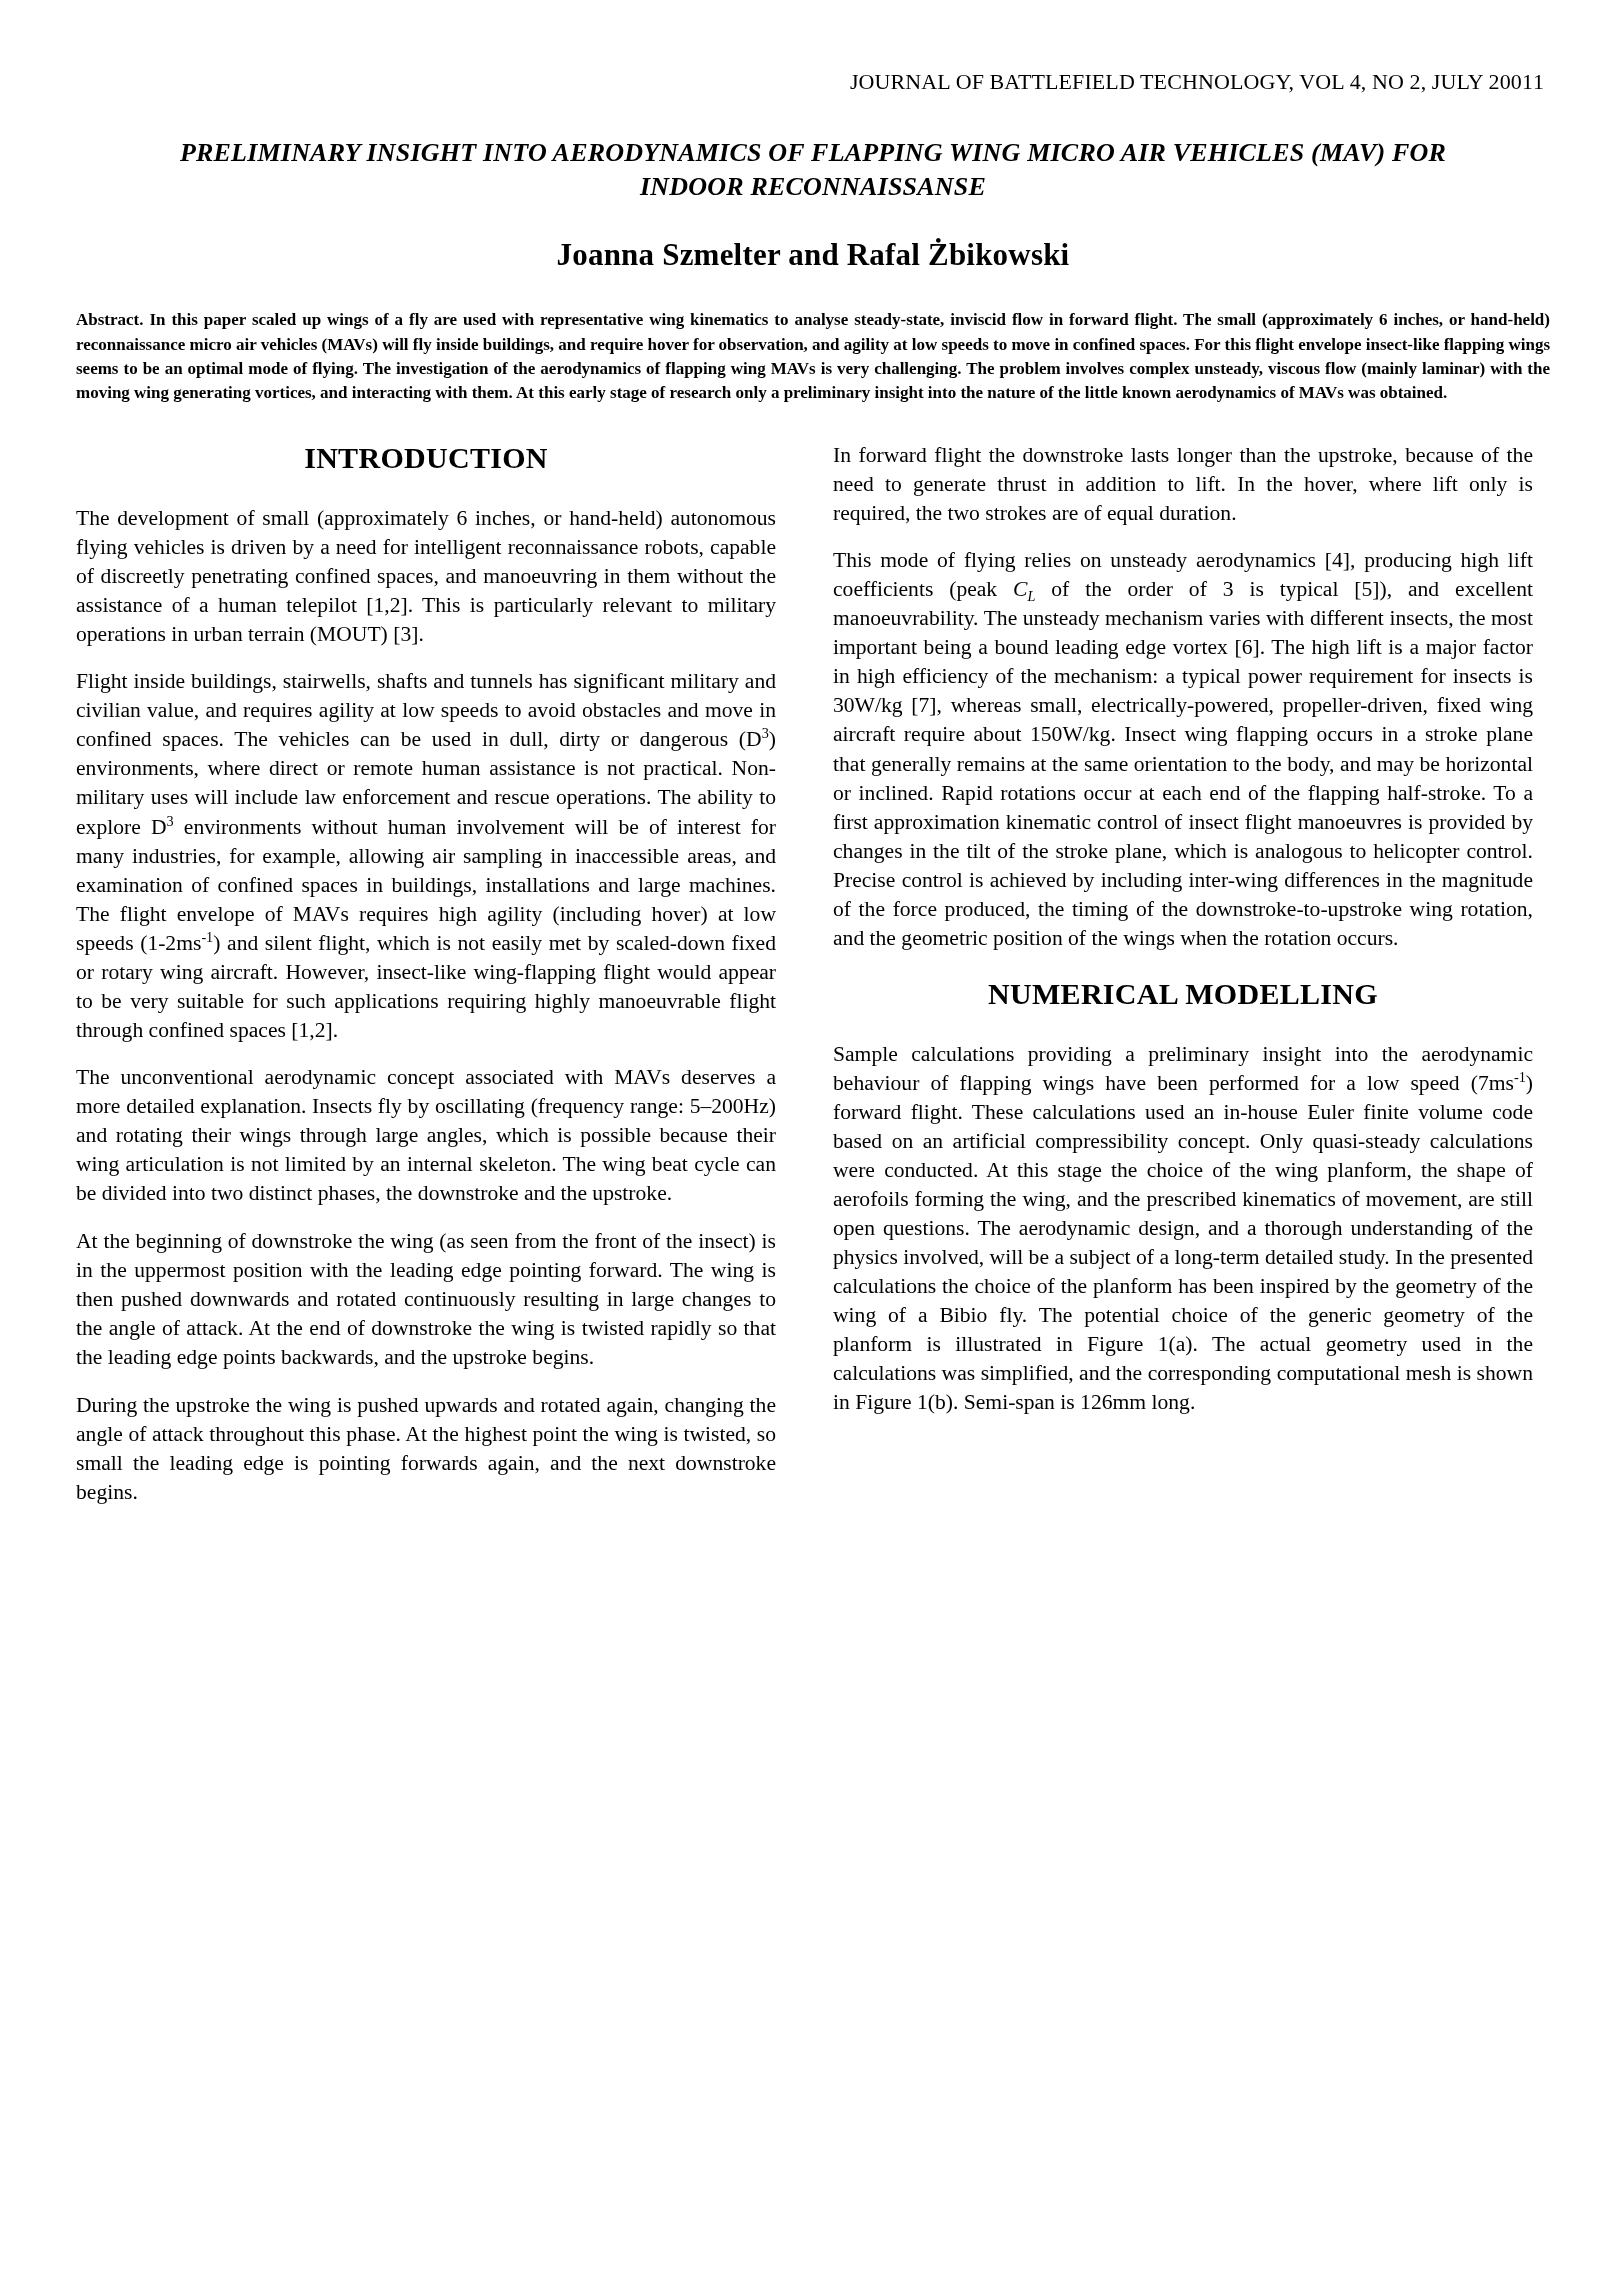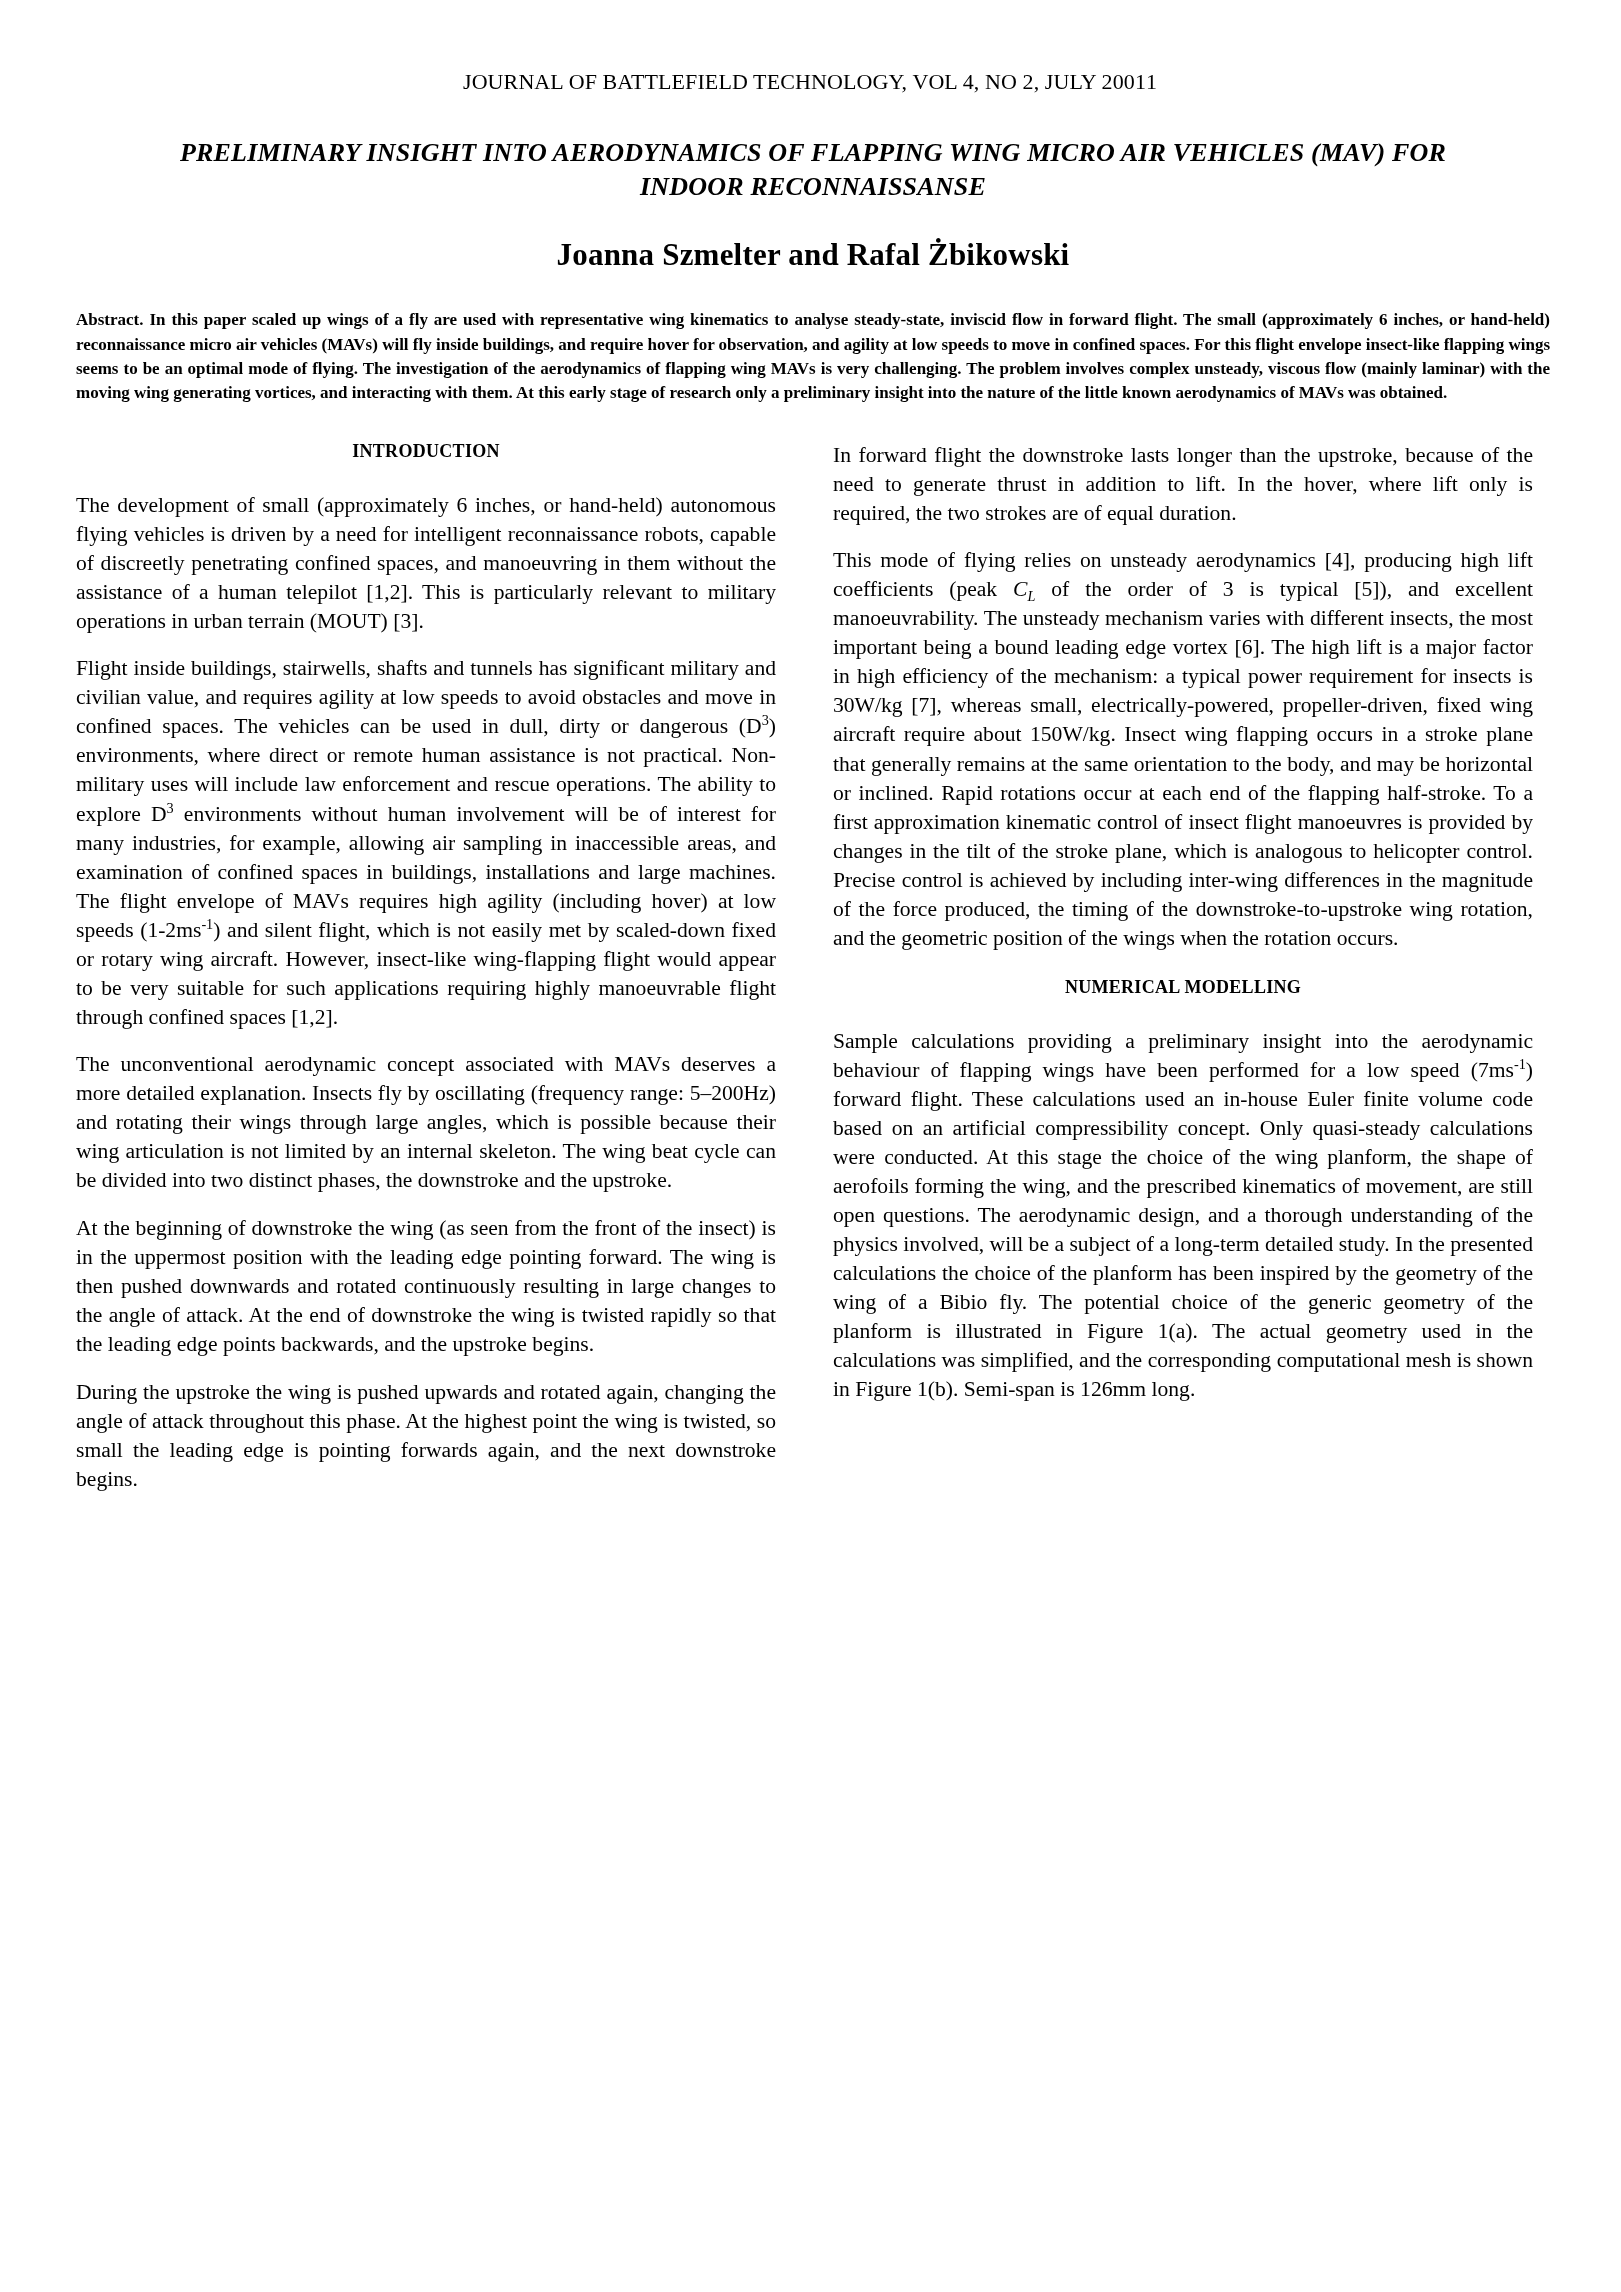--- a/index.html
+++ b/index.html
@@ -18,21 +18,21 @@
     background: #ffffff;
     box-sizing: border-box;
     padding: 61px 71px 69px 76px;
     overflow: hidden;
   }
 
   
   .running-head {
     display: flex;
     align-items: baseline;
-    justify-content: center;
+    justify-content: flex-end;
     font-size: 22px;
     letter-spacing: 0.1px;
     margin: 0 0 0 0;
     padding-top: 7.8px;
   }
   .running-head .rh-title { white-space: nowrap; }
   .running-head .rh-page  { padding-right: 5.9px; }
 
   
   .title-block {
@@ -70,21 +70,21 @@
     display: flex;
     margin-top: 35px;
     gap: 57px;
   }
   .col {
     width: 700px;
     flex: 0 0 700px;
   }
   .section-head {
     text-align: center;
-    font-size: 18px;
+    font-size: 30px;
     font-weight: bold;
     letter-spacing: 0.3px;
     margin: 0 0 29px 0;
   }
   .section-head.spaced-above { margin-top: 24px; }
 
   p.body-par {
     font-size: 21.6px;
     line-height: 1.345;
     text-align: justify;

